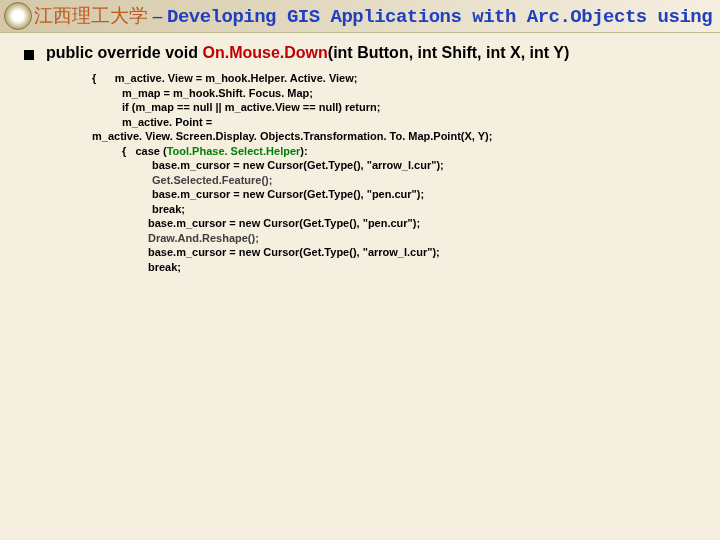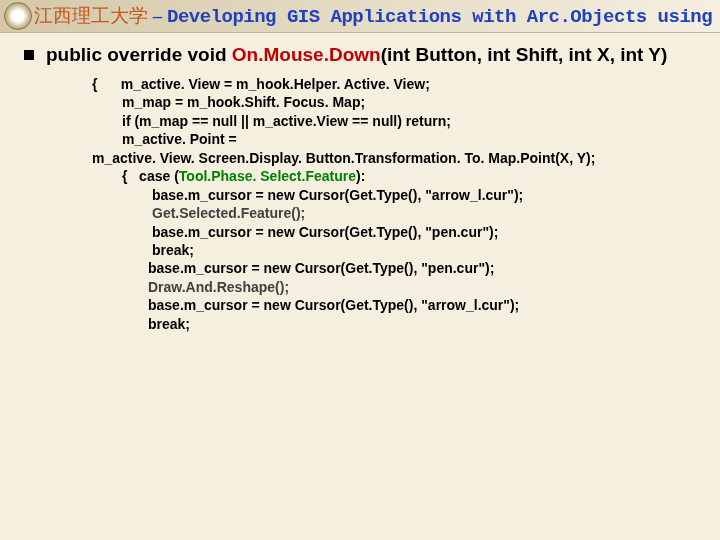--- a/index.html
+++ b/index.html
@@ -52,30 +52,30 @@
   .bullet {
     width: 10px;
     height: 10px;
     background: #000;
     margin-top: 7px;
     margin-right: 12px;
     flex-shrink: 0;
   }
   .method-sig {
     font-family: Arial, sans-serif;
-    font-size: 19px;
+    font-size: 16px;
     font-weight: bold;
     color: #000;
     line-height: 1.25;
   }
   .red { color: #c00000; }
   .code-block {
     margin-left: 68px;
     font-family: Arial, sans-serif;
-    font-size: 14px;
+    font-size: 11px;
     font-weight: bold;
     color: #000;
     line-height: 1.32;
   }
   .code-line { white-space: pre; }
   .i1 { padding-left: 30px; }
   .i2 { padding-left: 44px; }
   .i3 { padding-left: 60px; }
   .i3b { padding-left: 56px; }
   .green { color: #008000; }
@@ -97,22 +97,22 @@
     <div class="method-sig">
       <span>public override void </span><span class="red">On.Mouse.Down</span><span>(int Button, int Shift, int X, int Y)</span>
     </div>
   </div>
 
   <div class="code-block">
     <div class="code-line"><span>{      </span><span>m_active. View = m_hook.Helper. Active. View;</span></div>
     <div class="code-line i1">m_map = m_hook.Shift. Focus. Map;</div>
     <div class="code-line i1">if (m_map == null || m_active.View == null) return;</div>
     <div class="code-line i1">m_active. Point =</div>
-    <div class="code-line">m_active. View. Screen.Display. Button.Transformation. To. Map.Point(X, Y);</div>
-    <div class="code-line i1"><span>{   case (</span><span class="green">Tool.Phase. Select.Feature</span><span>):</span></div>
+    <div class="code-line">m_active. View. Screen.Display. Objects.Transformation. To. Map.Point(X, Y);</div>
+    <div class="code-line i1"><span>{   case (</span><span class="green">Tool.Phase. Select.Helper</span><span>):</span></div>
     <div class="code-line i3">base.m_cursor = new Cursor(Get.Type(), "arrow_l.cur");</div>
     <div class="code-line i3 blue">Get.Selected.Feature();</div>
     <div class="code-line i3">base.m_cursor = new Cursor(Get.Type(), "pen.cur");</div>
     <div class="code-line i3">break;</div>
     <div class="code-line i3b">base.m_cursor = new Cursor(Get.Type(), "pen.cur");</div>
     <div class="code-line i3b blue">Draw.And.Reshape();</div>
     <div class="code-line i3b">base.m_cursor = new Cursor(Get.Type(), "arrow_l.cur");</div>
     <div class="code-line i3b">break;</div>
   </div>
 </div>

